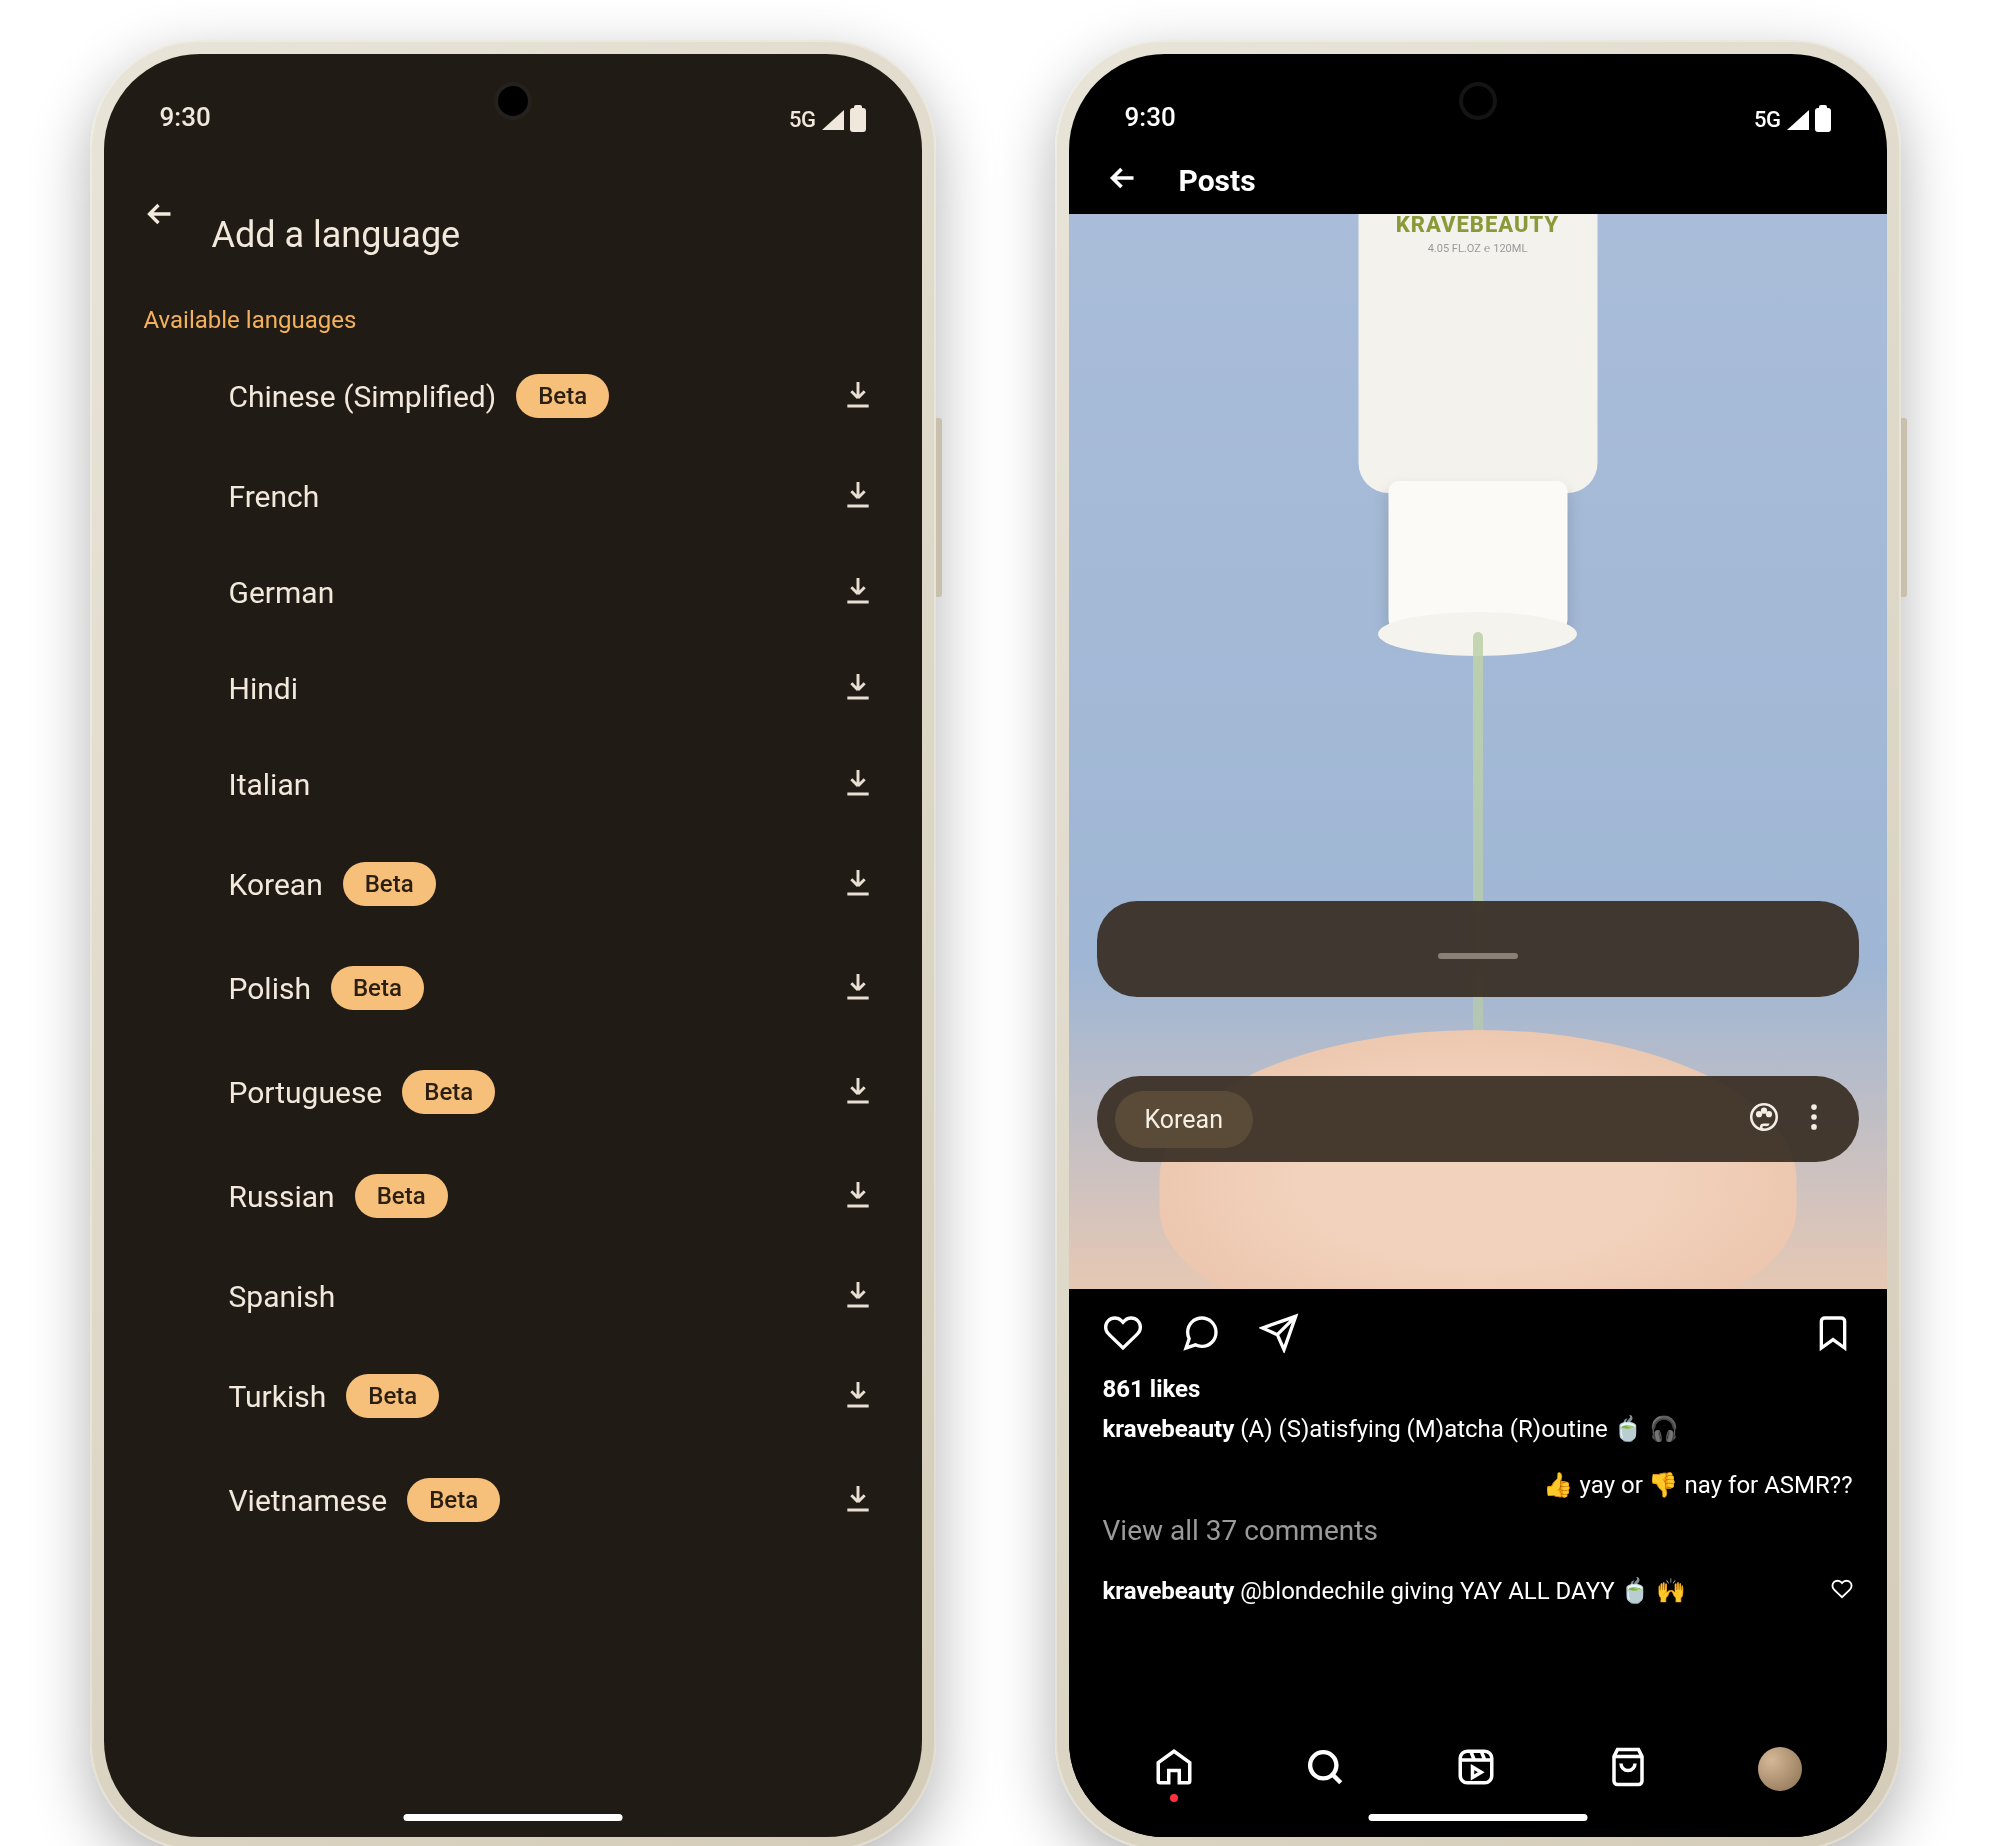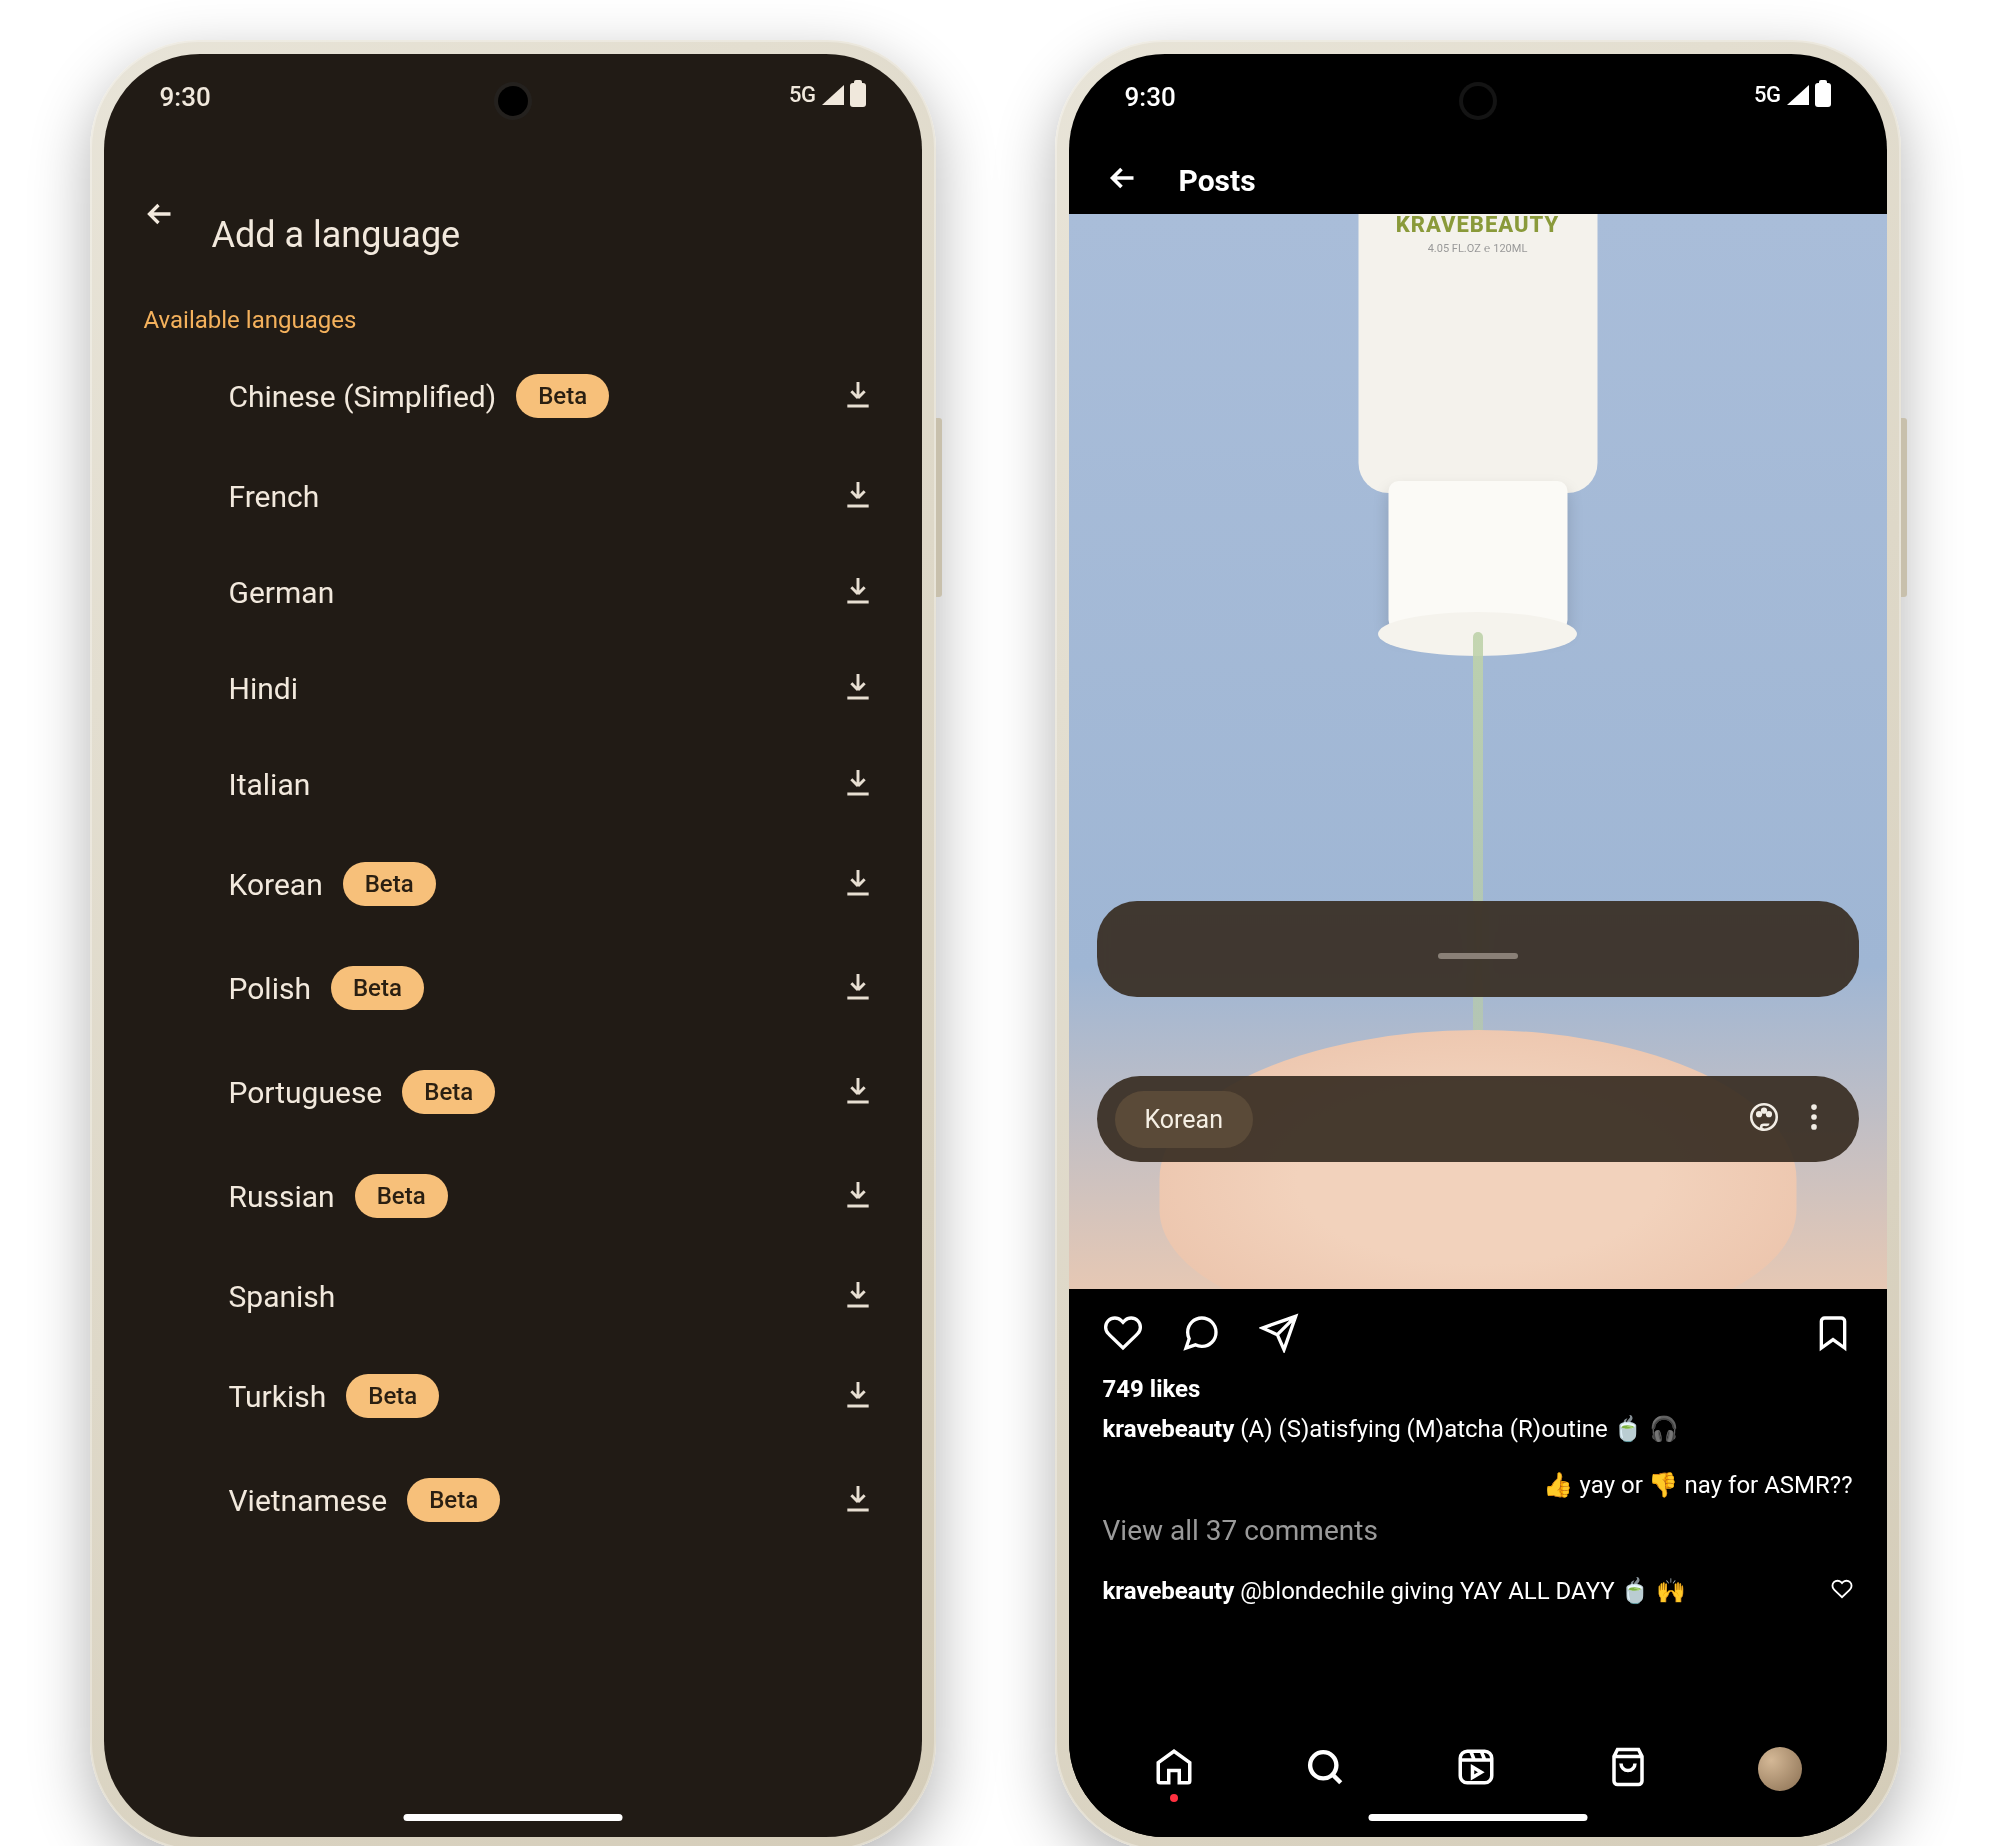--- a/index.html
+++ b/index.html
@@ -48,21 +48,21 @@
     width: 30px;
     height: 30px;
     background: #000;
     border-radius: 50%;
     z-index: 50;
     box-shadow: 0 0 0 4px rgba(40,40,40,0.5);
   }
   .status-bar {
     display: flex;
     justify-content: space-between;
-    align-items: flex-start;
+    align-items: flex-end;
     padding: 28px 56px 10px 56px;
     height: 88px;
     color: #f0e8dc;
   }
   .status-bar.black-bg { color: #fff; }
   .status-time { font-size: 26px; font-weight: 500; }
   .status-right { display: flex; align-items: center; gap: 6px; }
   .status-5g { font-size: 22px; font-weight: 500; letter-spacing: -0.5px; }
   .signal-icon { width: 0; height: 0; border-style: solid; border-width: 0 0 20px 22px; border-color: transparent transparent currentColor transparent; }
   .battery-icon { width: 16px; height: 24px; background: currentColor; border-radius: 3px; position: relative; }
@@ -395,21 +395,21 @@
           </svg></span>
       <span><svg viewBox="0 0 24 24" fill="none" stroke="currentColor" stroke-width="2">
             <path d="M22 2 11 13M22 2l-7 20-4-9-9-4 20-7z"></path>
           </svg></span>
       <span class="spacer"></span>
       <span><svg viewBox="0 0 24 24" fill="none" stroke="currentColor" stroke-width="2">
             <path d="M19 21l-7-5-7 5V5a2 2 0 0 1 2-2h10a2 2 0 0 1 2 2z"></path>
           </svg></span>
     </div>
 
-    <div class="likes">749 likes</div>
+    <div class="likes">861 likes</div>
     <div class="caption-line">
       <span class="user">kravebeauty</span><span> (A) (S)atisfying (M)atcha (R)outine 🍵 🎧</span>
     </div>
     <div class="caption-line" style="padding-top:18px;text-align:right;">👍 yay or 👎 nay for ASMR??</div>
     <div class="view-comments">View all 37 comments</div>
     <div class="comment-line">
       <div class="comment-text"><span class="user">kravebeauty</span><span> @blondechile giving YAY ALL DAYY 🍵 🙌</span></div>
       <span class="comment-heart"><svg viewBox="0 0 24 24" fill="none" stroke="currentColor" stroke-width="2">
             <path d="M20.8 4.6a5.5 5.5 0 0 0-7.8 0L12 5.6l-1-1a5.5 5.5 0 0 0-7.8 7.8l1 1L12 21l7.8-7.6 1-1a5.5 5.5 0 0 0 0-7.8z"></path>
           </svg></span>

